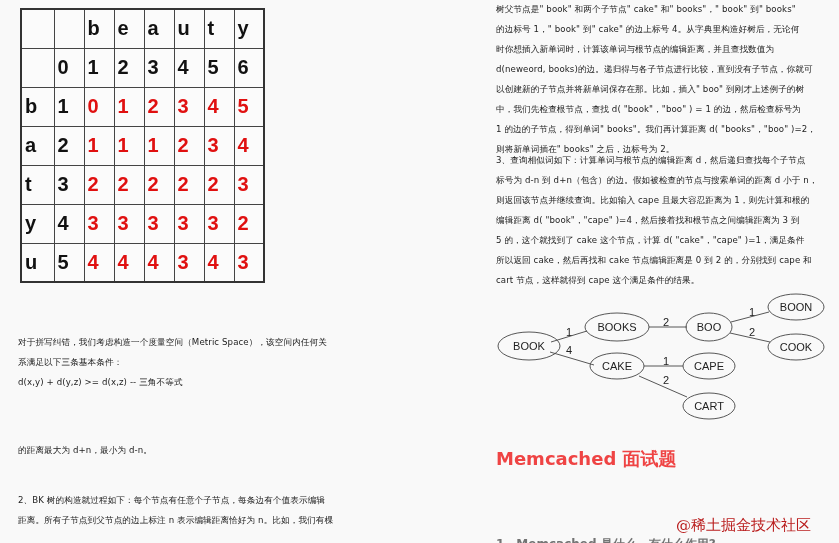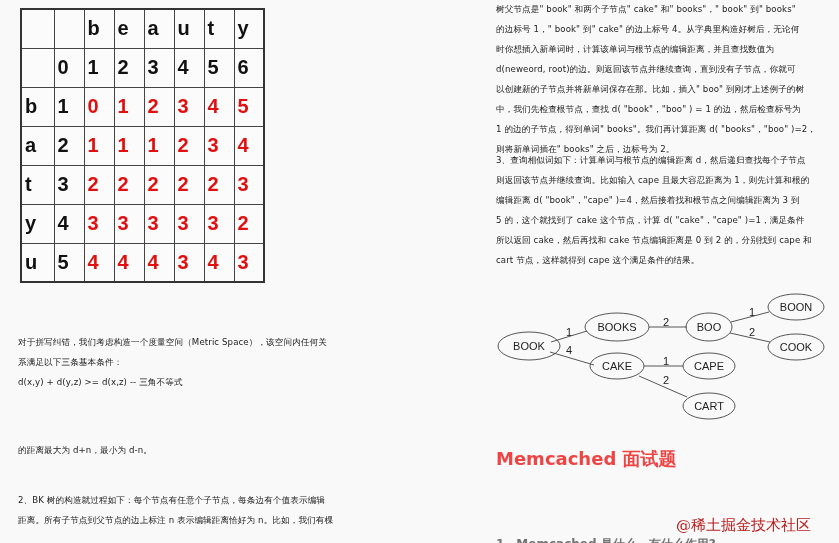--- a/index.html
+++ b/index.html
@@ -146,28 +146,29 @@
 </div>
 <div class="para" style="left:18px; top:490px;">
   <p>2、BK 树的构造就过程如下：每个节点有任意个子节点，每条边有个值表示编辑</p>
   <p>距离。所有子节点到父节点的边上标注 n 表示编辑距离恰好为 n。比如，我们有棵</p>
 </div>
 
 <div class="para" style="left:496px; top:-1px;">
   <p>树父节点是" book" 和两个子节点" cake" 和" books"，" book" 到" books"</p>
   <p>的边标号 1，" book" 到" cake" 的边上标号 4。从字典里构造好树后，无论何</p>
   <p>时你想插入新单词时，计算该单词与根节点的编辑距离，并且查找数值为</p>
-  <p>d(neweord, root)的边。则返回该节点并继续查询，直到没有子节点，你就可</p>
+  <p>d(neweord, books)的边。递归得与各子节点进行比较，直到没有子节点，你就可</p>
   <p>以创建新的子节点并将新单词保存在那。比如，插入" boo" 到刚才上述例子的树</p>
   <p>中，我们先检查根节点，查找 d( "book"，"boo" ) = 1 的边，然后检查标号为</p>
   <p>1 的边的子节点，得到单词" books"。我们再计算距离 d( "books"，"boo" )=2，</p>
   <p>则将新单词插在" books" 之后，边标号为 2。</p>
 </div>
 <div class="para" style="left:496px; top:150px;">
   <p>3、查询相似词如下：计算单词与根节点的编辑距离 d，然后递归查找每个子节点</p>
+  <p>标号为 d-n 到 d+n（包含）的边。假如被检查的节点与搜索单词的距离 d 小于 n，</p>
   <p>则返回该节点并继续查询。比如输入 cape 且最大容忍距离为 1，则先计算和根的</p>
   <p>编辑距离 d( "book"，"cape" )=4，然后接着找和根节点之间编辑距离为 3 到</p>
   <p>5 的，这个就找到了 cake 这个节点，计算 d( "cake"，"cape" )=1，满足条件</p>
   <p>所以返回 cake，然后再找和 cake 节点编辑距离是 0 到 2 的，分别找到 cape 和</p>
   <p>cart 节点，这样就得到 cape 这个满足条件的结果。</p>
 </div>
 
 <svg class="tree" width="349" height="140" viewBox="0 0 349 140">
   <g stroke="#444" stroke-width="0.9" fill="none">
     <line x1="61" y1="52" x2="97" y2="41"></line>

